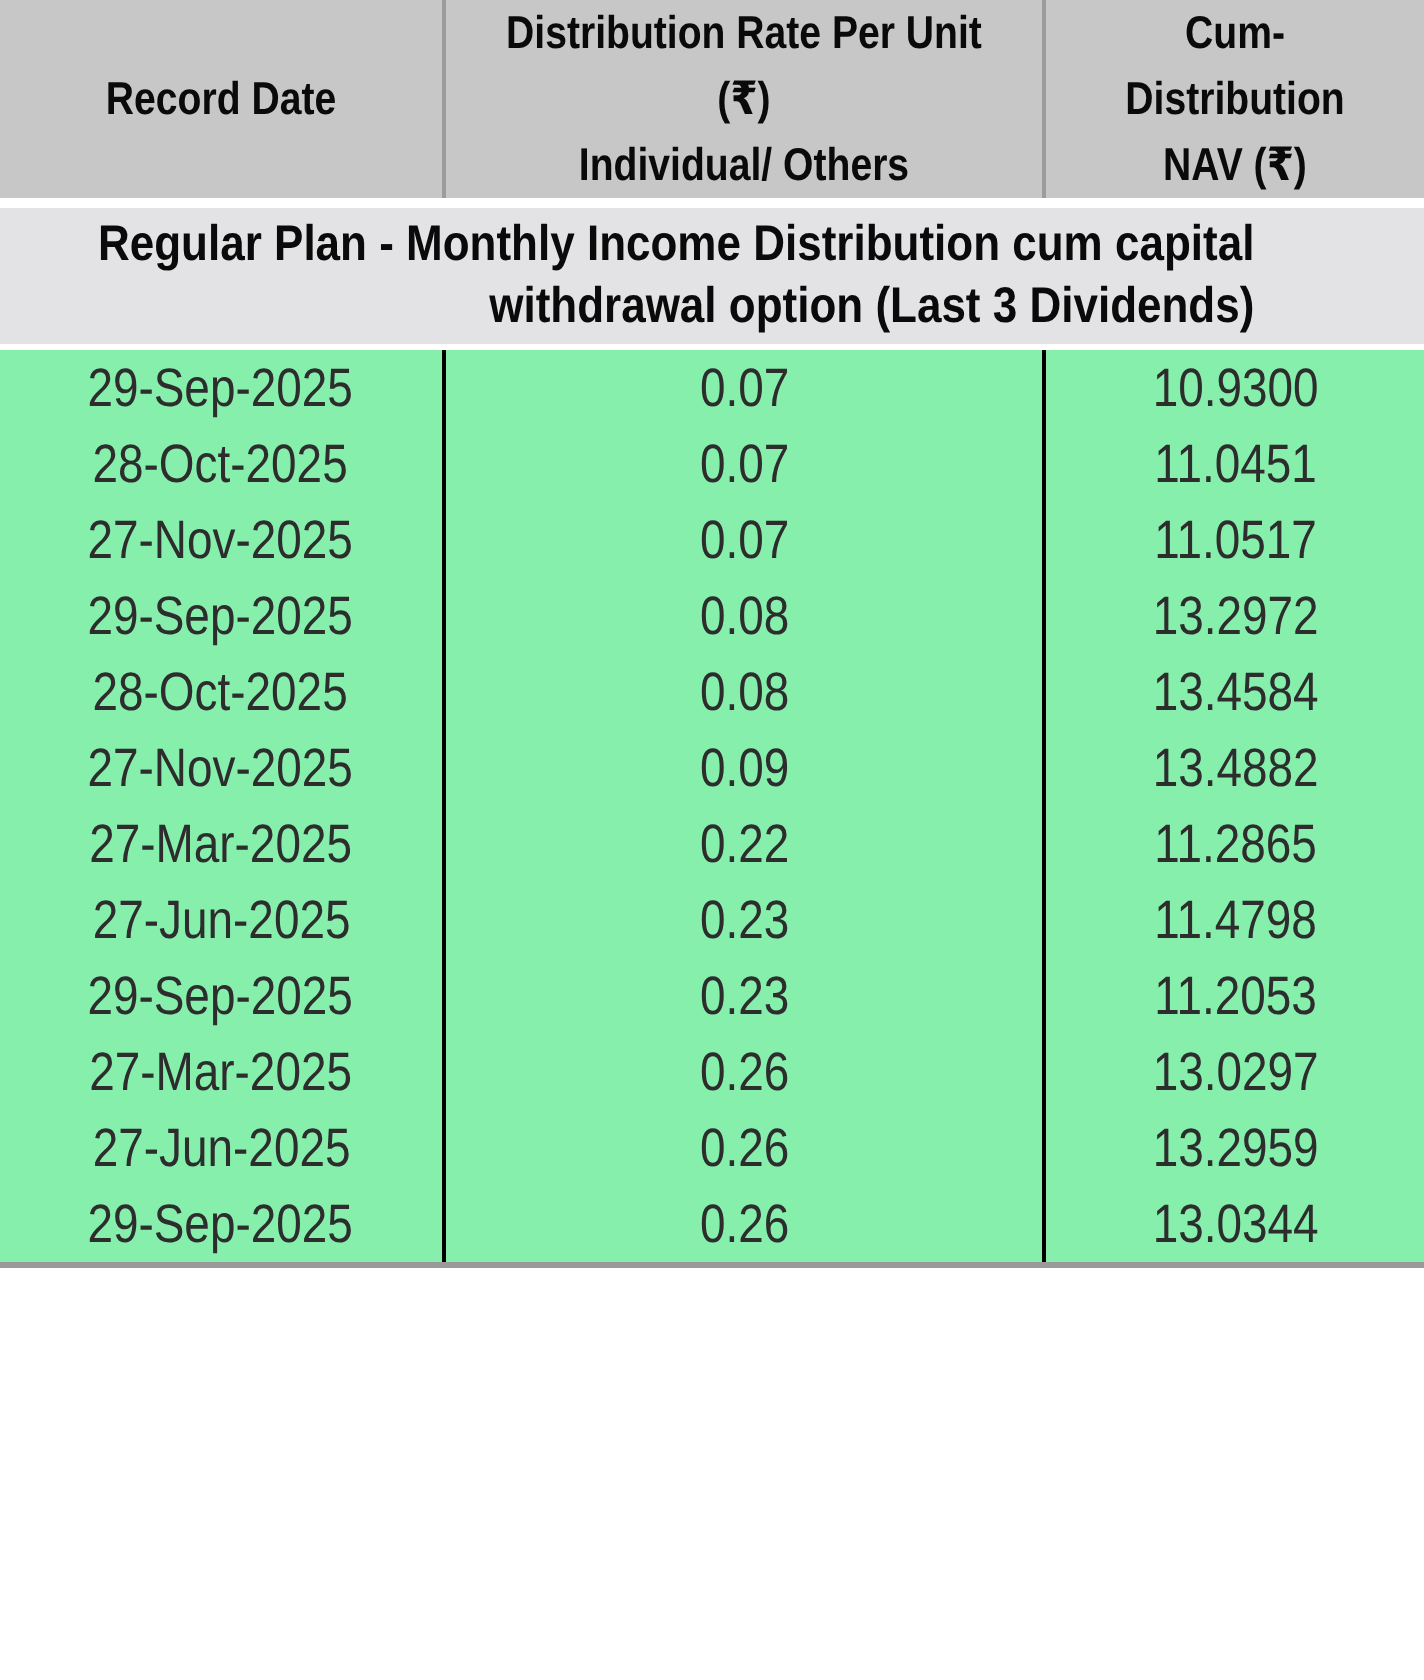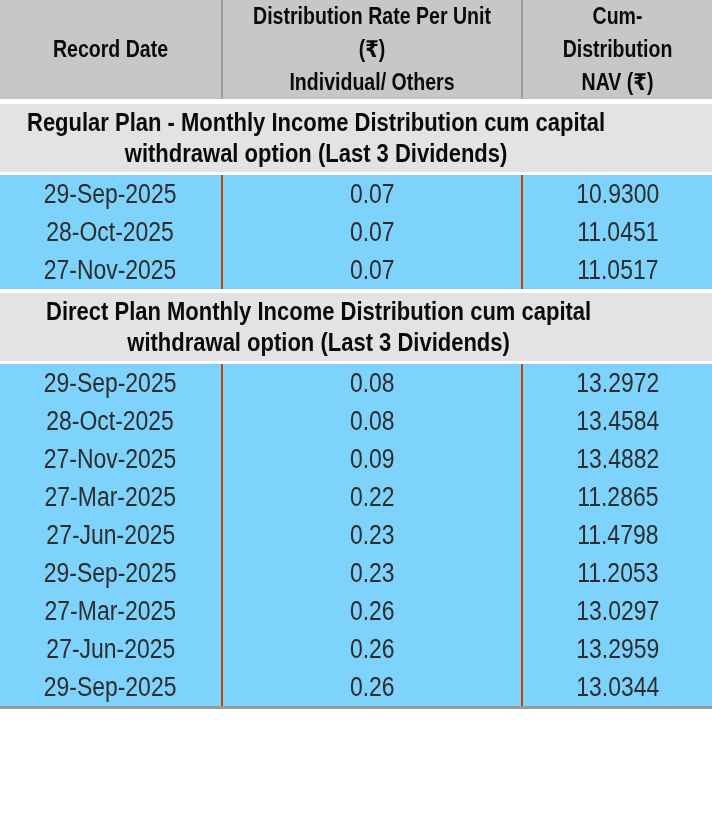--- a/index.html
+++ b/index.html
@@ -37,45 +37,45 @@
     transform-origin: 50% 50%;
     line-height: 33px;
     white-space: pre-line;
   }
   
   tr.section-row td {
     background: #e3e3e5;
     border-top: 4px solid #ffffff;
     border-bottom: 3px solid #ffffff;
     padding: 3px 6px;
-    text-align: center;
+    text-align: right;
     vertical-align: middle;
   }
   .section-title {
     display: inline-block;
     font-weight: bold;
     font-size: 25px;
     color: #0a0a0a;
     line-height: 31px;
     white-space: pre-line;
     transform: scaleX(0.88);
     transform-origin: 0 50%;
   }
   
   td.data {
     height: 38px;
     font-size: 27px;
     color: #2d2d2d;
     text-align: center;
     vertical-align: middle;
     padding: 0;
-    background: #7dd3fc;
+    background: #86efac;
   }
   td.data + td.data {
-    border-left: 2px solid #c2410c;
+    border-left: 2px solid #000000;
   }
   .cx {
     display: inline-block;
     transform: scaleX(0.85);
     transform-origin: 50% 50%;
     white-space: nowrap;
   }
 </style>
 </head>
 <body>
@@ -118,26 +118,20 @@
       <td class="data"><span class="cx">28-Oct-2025</span></td>
       <td class="data"><span class="cx">0.07</span></td>
       <td class="data"><span class="cx">11.0451</span></td>
     </tr>
     <tr>
       <td class="data"><span class="cx">27-Nov-2025</span></td>
       <td class="data"><span class="cx">0.07</span></td>
       <td class="data"><span class="cx">11.0517</span></td>
     </tr>
 
-    <tr class="section-row">
-      <td colspan="3">
-        <span class="section-title">Direct Plan Monthly Income Distribution cum capital
-withdrawal option (Last 3 Dividends)</span>
-      </td>
-    </tr>
     <tr>
       <td class="data"><span class="cx">29-Sep-2025</span></td>
       <td class="data"><span class="cx">0.08</span></td>
       <td class="data"><span class="cx">13.2972</span></td>
     </tr>
     <tr>
       <td class="data"><span class="cx">28-Oct-2025</span></td>
       <td class="data"><span class="cx">0.08</span></td>
       <td class="data"><span class="cx">13.4584</span></td>
     </tr>

